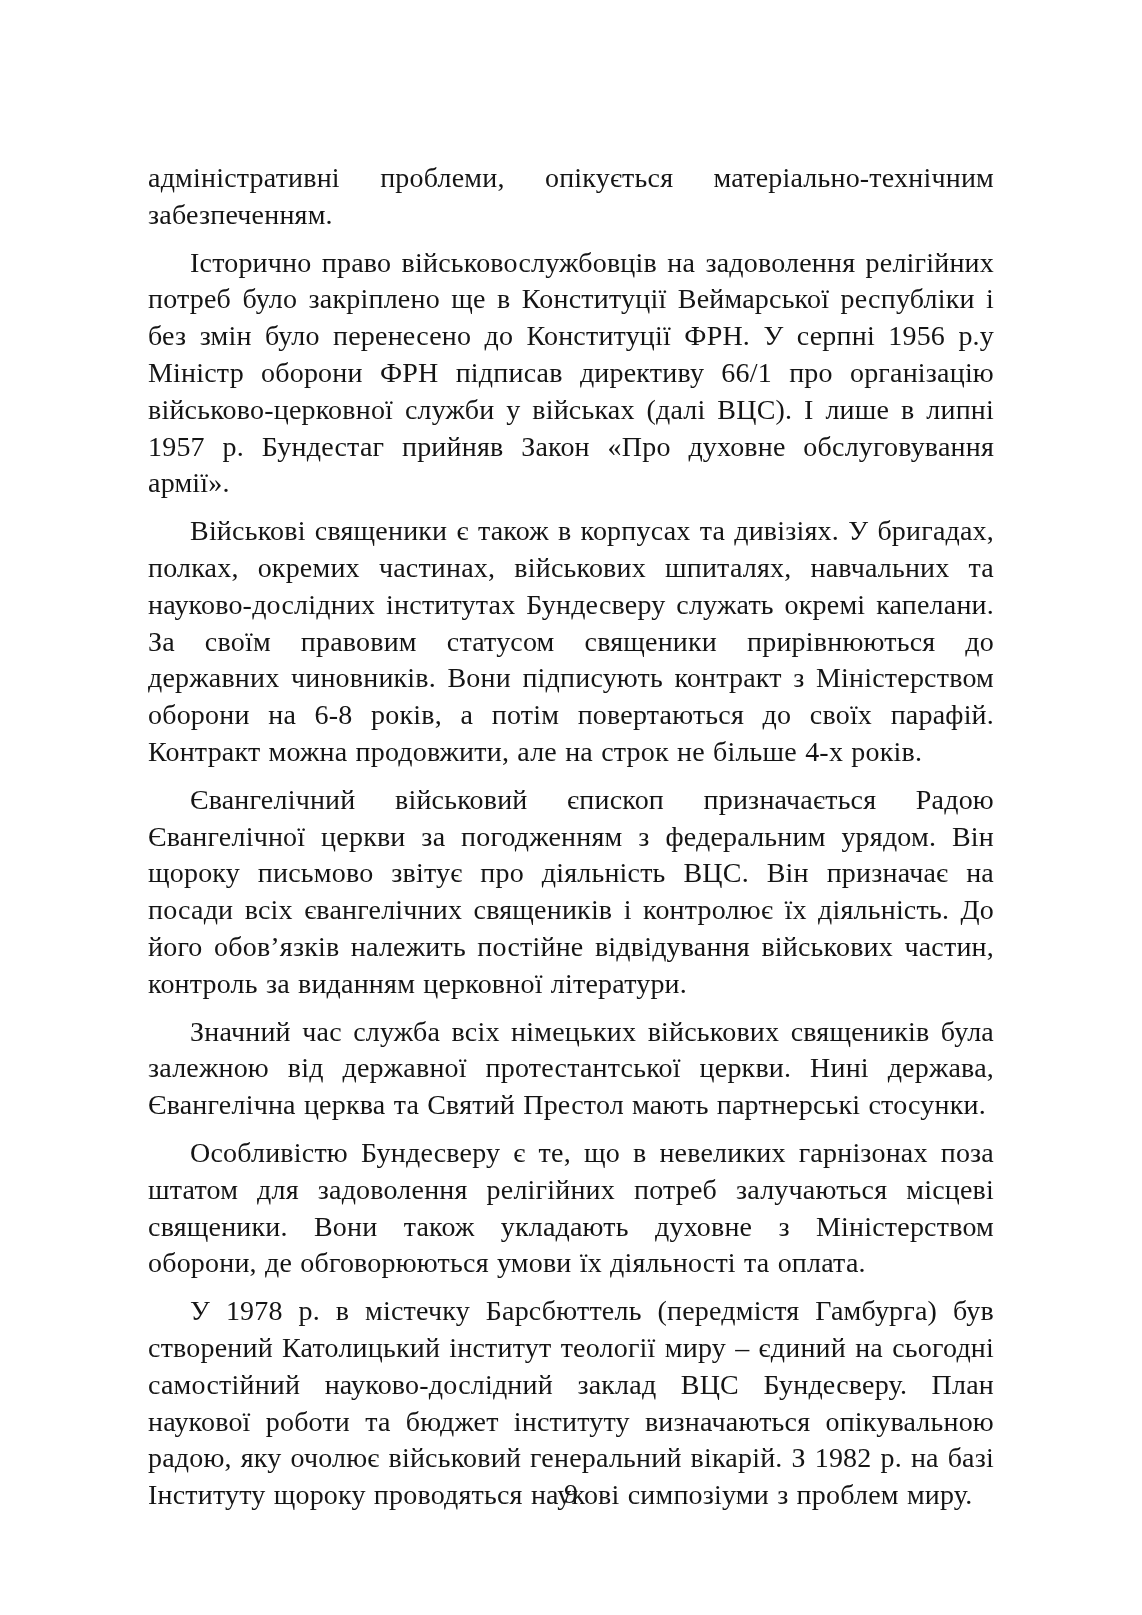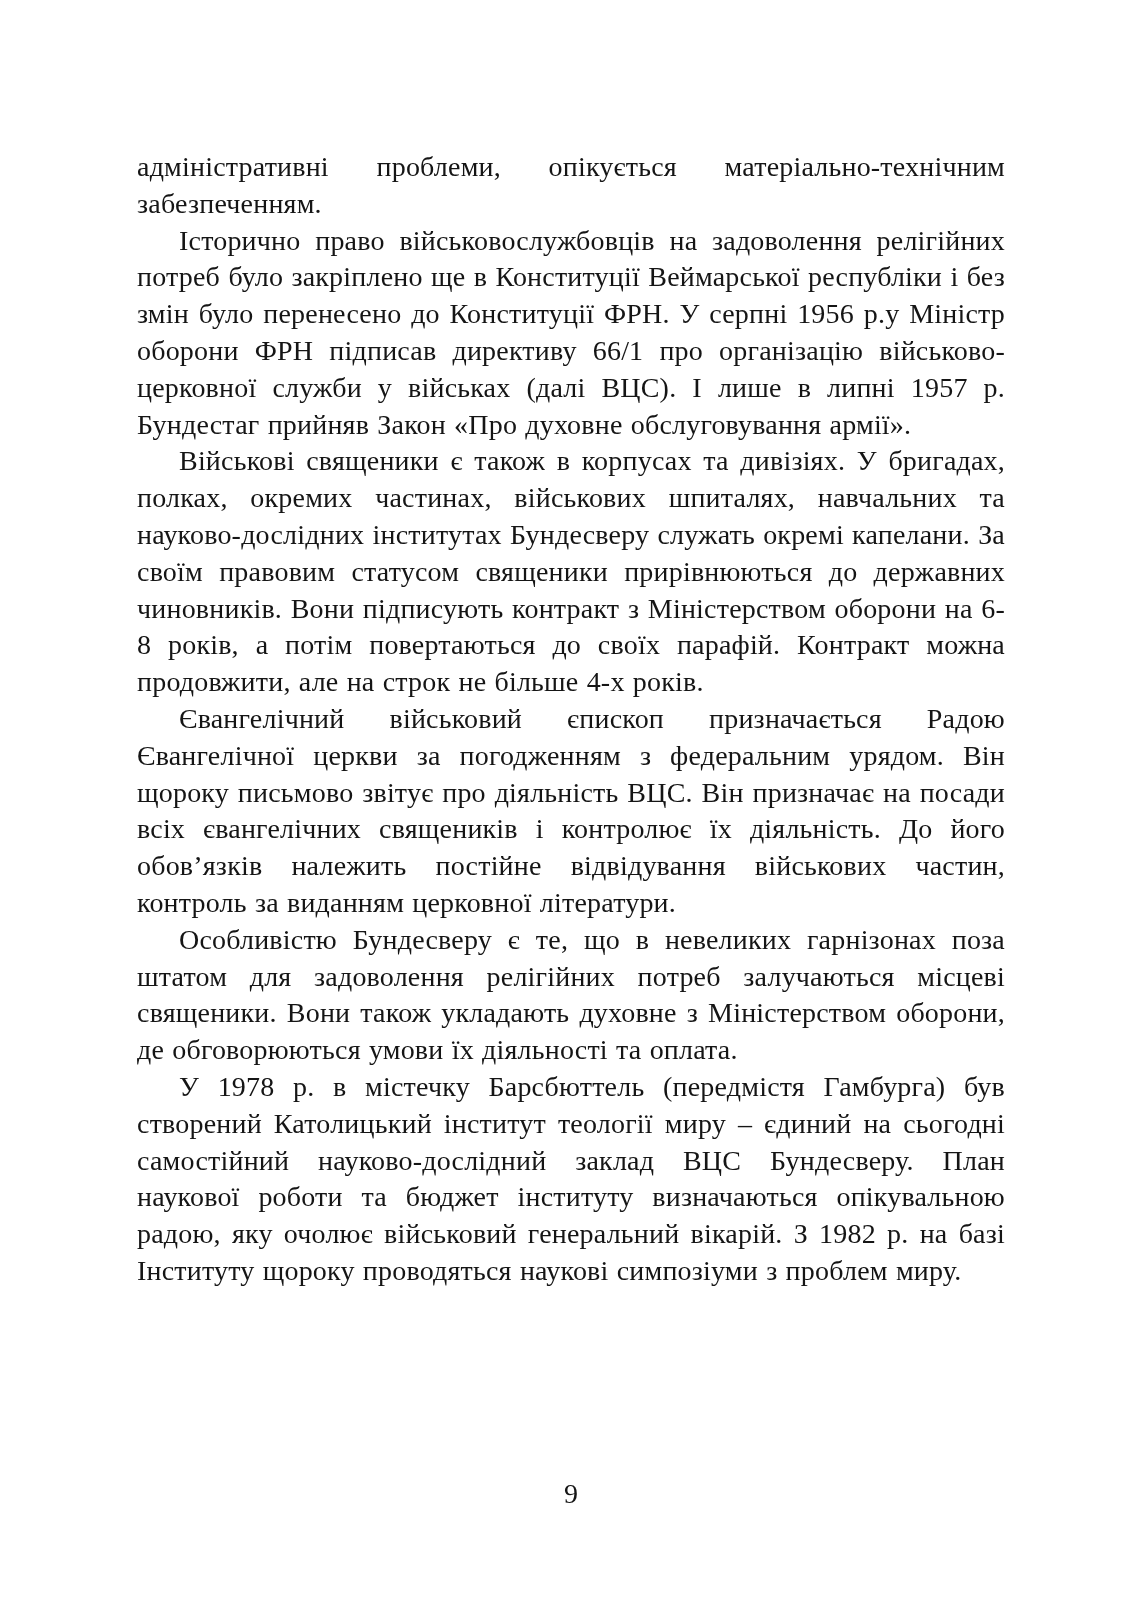--- a/index.html
+++ b/index.html
@@ -26,21 +26,21 @@
     position: absolute;
     left: 137px;
     top: 149px;
     width: 868px;
     text-align: justify;
     font-size: 28px;
     line-height: 36.8px;
     letter-spacing: 0.2px;
   }
   .para {
-    margin: 0;
+    margin: 11px;
     padding: 0;
     text-indent: 0;
     word-spacing: 1px;
   }
   .para.indent {
     text-indent: 42px;
   }
   .page-number {
     position: absolute;
     left: 137px;
@@ -54,17 +54,18 @@
 </head>
 <body>
 
 <div class="page">
   <div class="text-block">
 
   <p class="para">адміністративні проблеми, опікується матеріально-технічним забезпеченням.</p>
       <p class="para indent">Історично право військовослужбовців на задоволення релігійних потреб було закріплено ще в Конституції Веймарської республіки і без змін було перенесено до Конституції ФРН. У серпні 1956 р.у Міністр оборони ФРН підписав директиву 66/1 про організацію військово-церковної служби у військах (далі ВЦС). І лише в липні 1957 р. Бундестаг прийняв Закон «Про духовне обслуговування армії».</p>
       <p class="para indent">Військові священики є також в корпусах та дивізіях. У бригадах, полках, окремих частинах, військових шпиталях, навчальних та науково-дослідних інститутах Бундесверу служать окремі капелани. За своїм правовим статусом священики прирівнюються до державних чиновників. Вони підписують контракт з Міністерством оборони на 6-8 років, а потім повертаються до своїх парафій. Контракт можна продовжити, але на строк не більше 4-х років.</p>
       <p class="para indent">Євангелічний військовий єпископ призначається Радою Євангелічної церкви за погодженням з федеральним урядом. Він щороку письмово звітує про діяльність ВЦС. Він призначає на посади всіх євангелічних священиків і контролює їх діяльність. До його обов’язків належить постійне відвідування військових частин, контроль за виданням церковної літератури.</p>
+      <p class="para indent">Значний час служба всіх німецьких військових священиків була залежною від державної протестантської церкви. Нині держава, Євангелічна церква та Святий Престол мають партнерські стосунки.</p>
       <p class="para indent">Особливістю Бундесверу є те, що в невеликих гарнізонах поза штатом для задоволення релігійних потреб залучаються місцеві священики. Вони також укладають духовне з Міністерством оборони, де обговорюються умови їх діяльності та оплата.</p>
       <p class="para indent">У 1978 р. в містечку Барсбюттель (передмістя Гамбурга) був створений Католицький інститут теології миру – єдиний на сьогодні самостійний науково-дослідний заклад ВЦС Бундесверу. План наукової роботи та бюджет інституту визначаються опікувальною радою, яку очолює військовий генеральний вікарій. З 1982 р. на базі Інституту щороку проводяться наукові симпозіуми з проблем миру.</p>
     </div>
   <div class="page-number">9</div>
 </div>
 
 </body></html>

